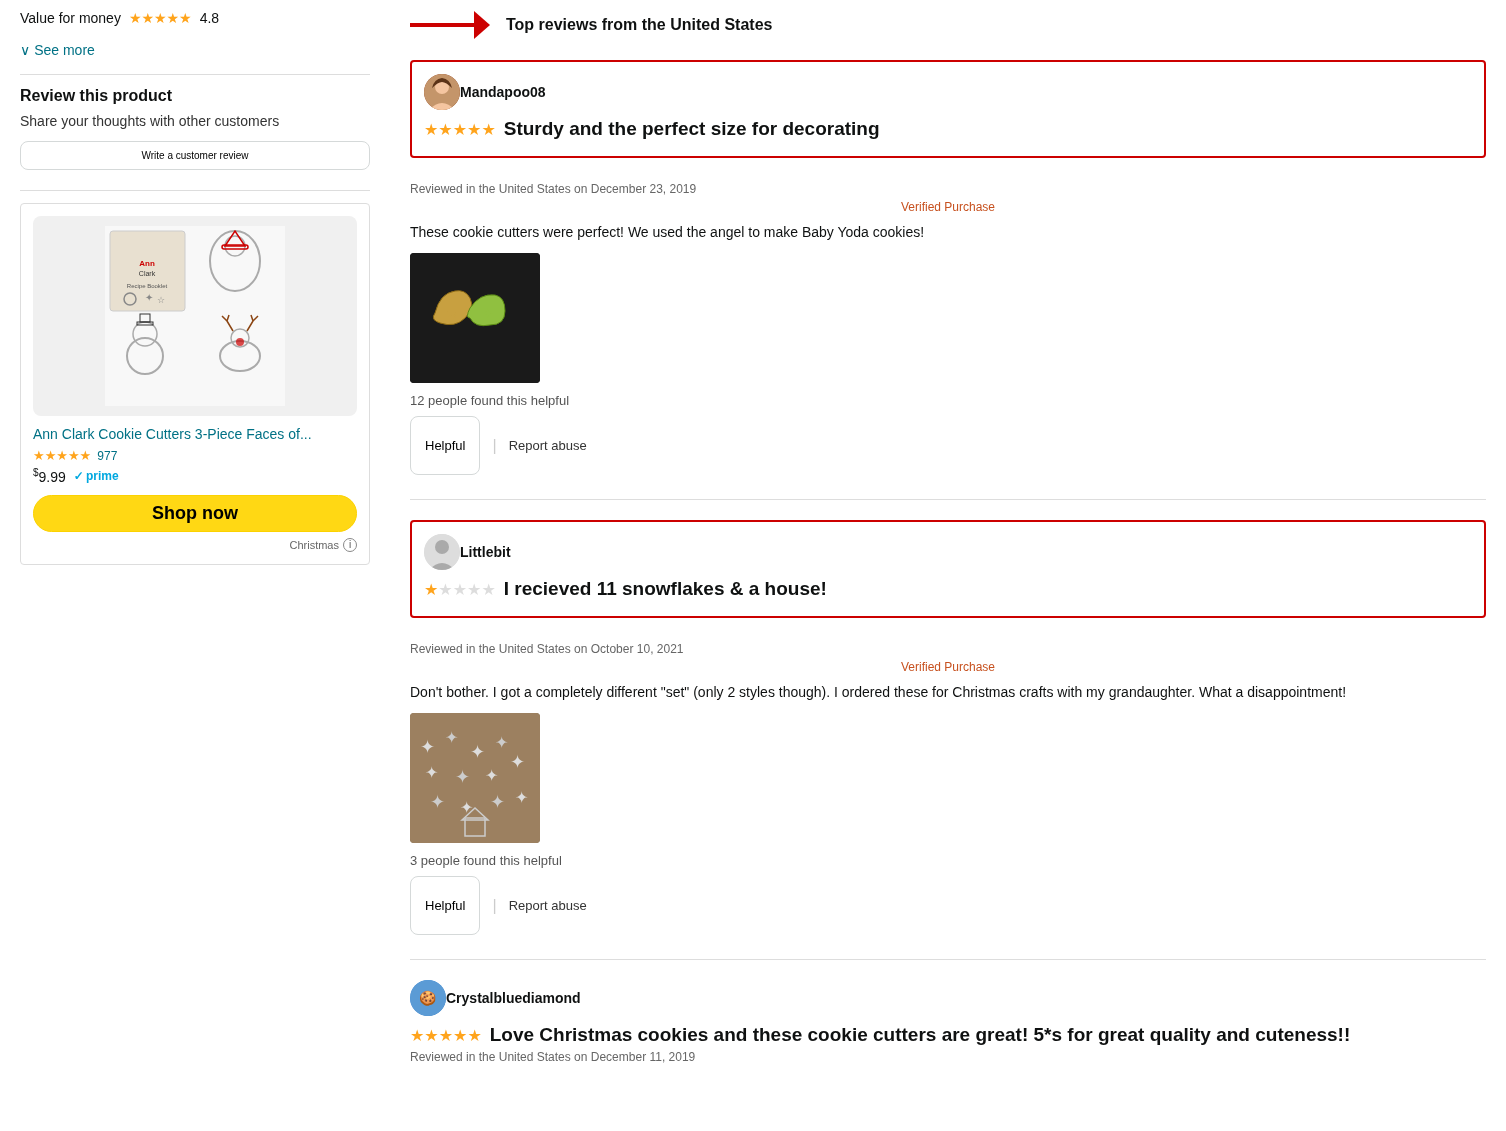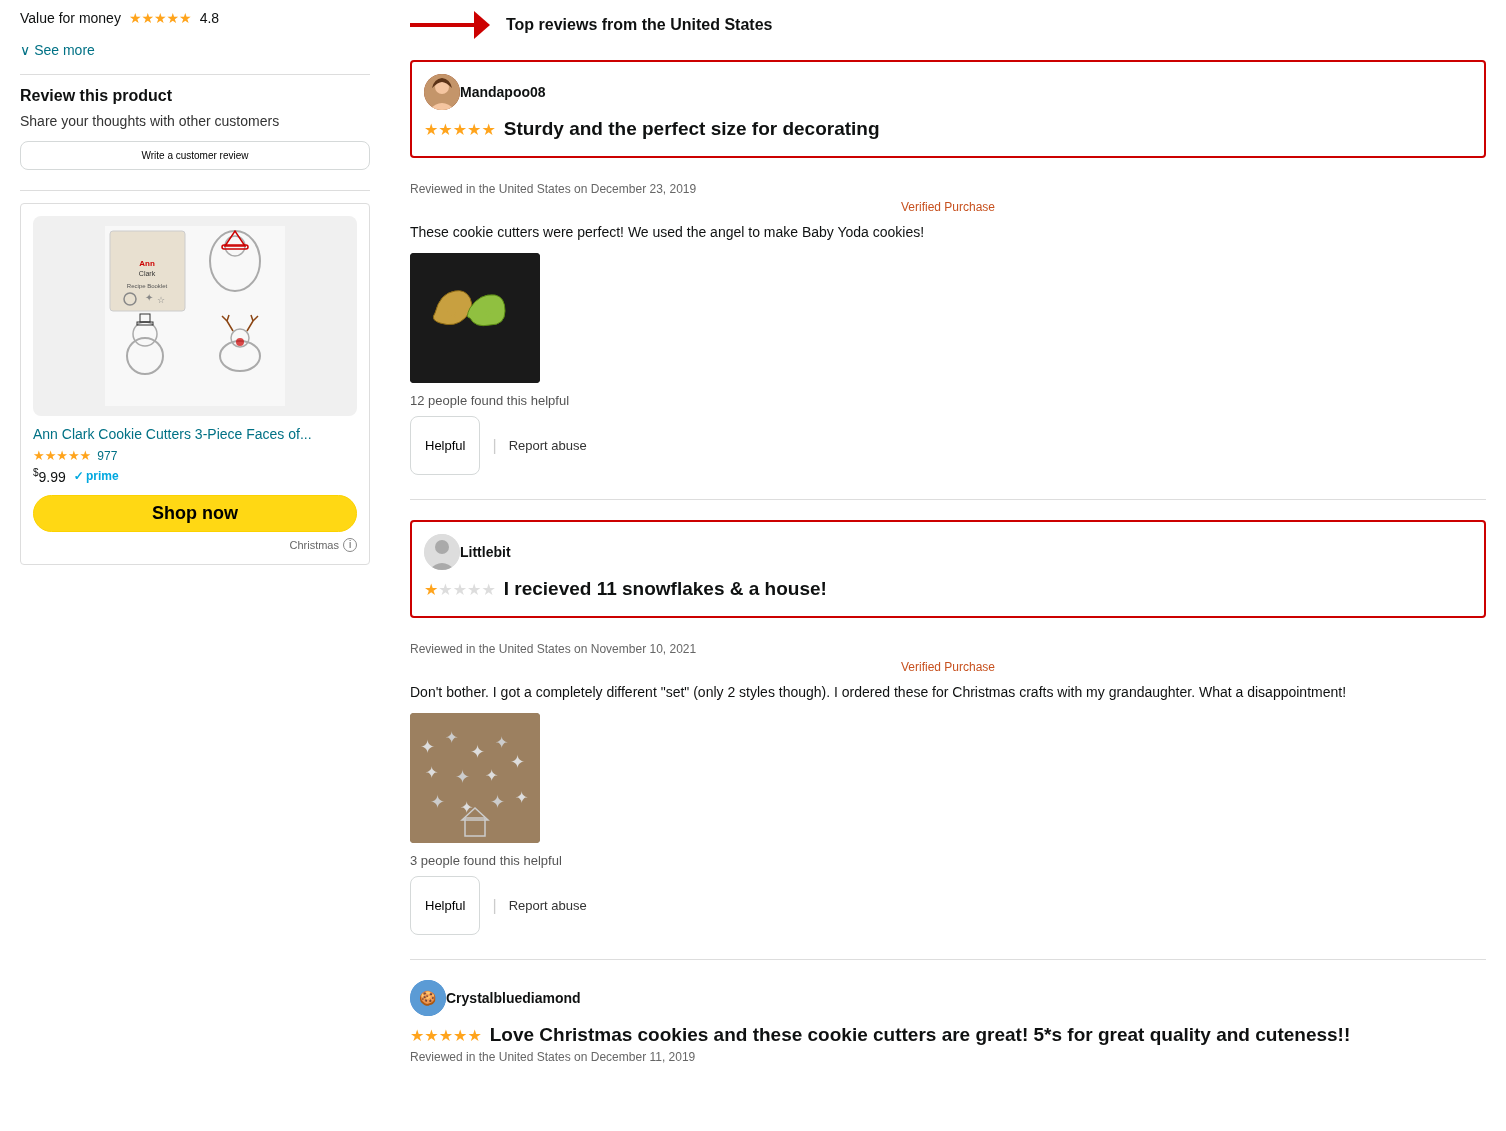--- a/index.html
+++ b/index.html
@@ -383,21 +383,21 @@
       </div>
       <div class="review-stars-row">
         <span class="review-stars">
           <span style="color:#FFA41C;">★</span><span style="color:#ddd;">★★★★</span>
         </span>
         <span class="review-title">I recieved 11 snowflakes &amp; a house!</span>
       </div>
     </div>
 
     <div class="review-card">
-      <div class="review-meta">Reviewed in the United States on November 10, 2021</div>
+      <div class="review-meta">Reviewed in the United States on October 10, 2021</div>
       <div class="verified-purchase">Verified Purchase</div>
       <div class="review-body">Don't bother. I got a completely different "set" (only 2 styles though). I ordered these for Christmas crafts with my grandaughter. What a disappointment!</div>
 
       <div class="review-image-second">
         <svg width="130" height="130" viewBox="0 0 130 130">
           <rect width="130" height="130" fill="#9c8060"></rect>
 
           <text x="10" y="40" font-size="18" fill="#ddd">✦</text>
           <text x="35" y="30" font-size="16" fill="#ccc">✦</text>
           <text x="60" y="45" font-size="18" fill="#ddd">✦</text>

